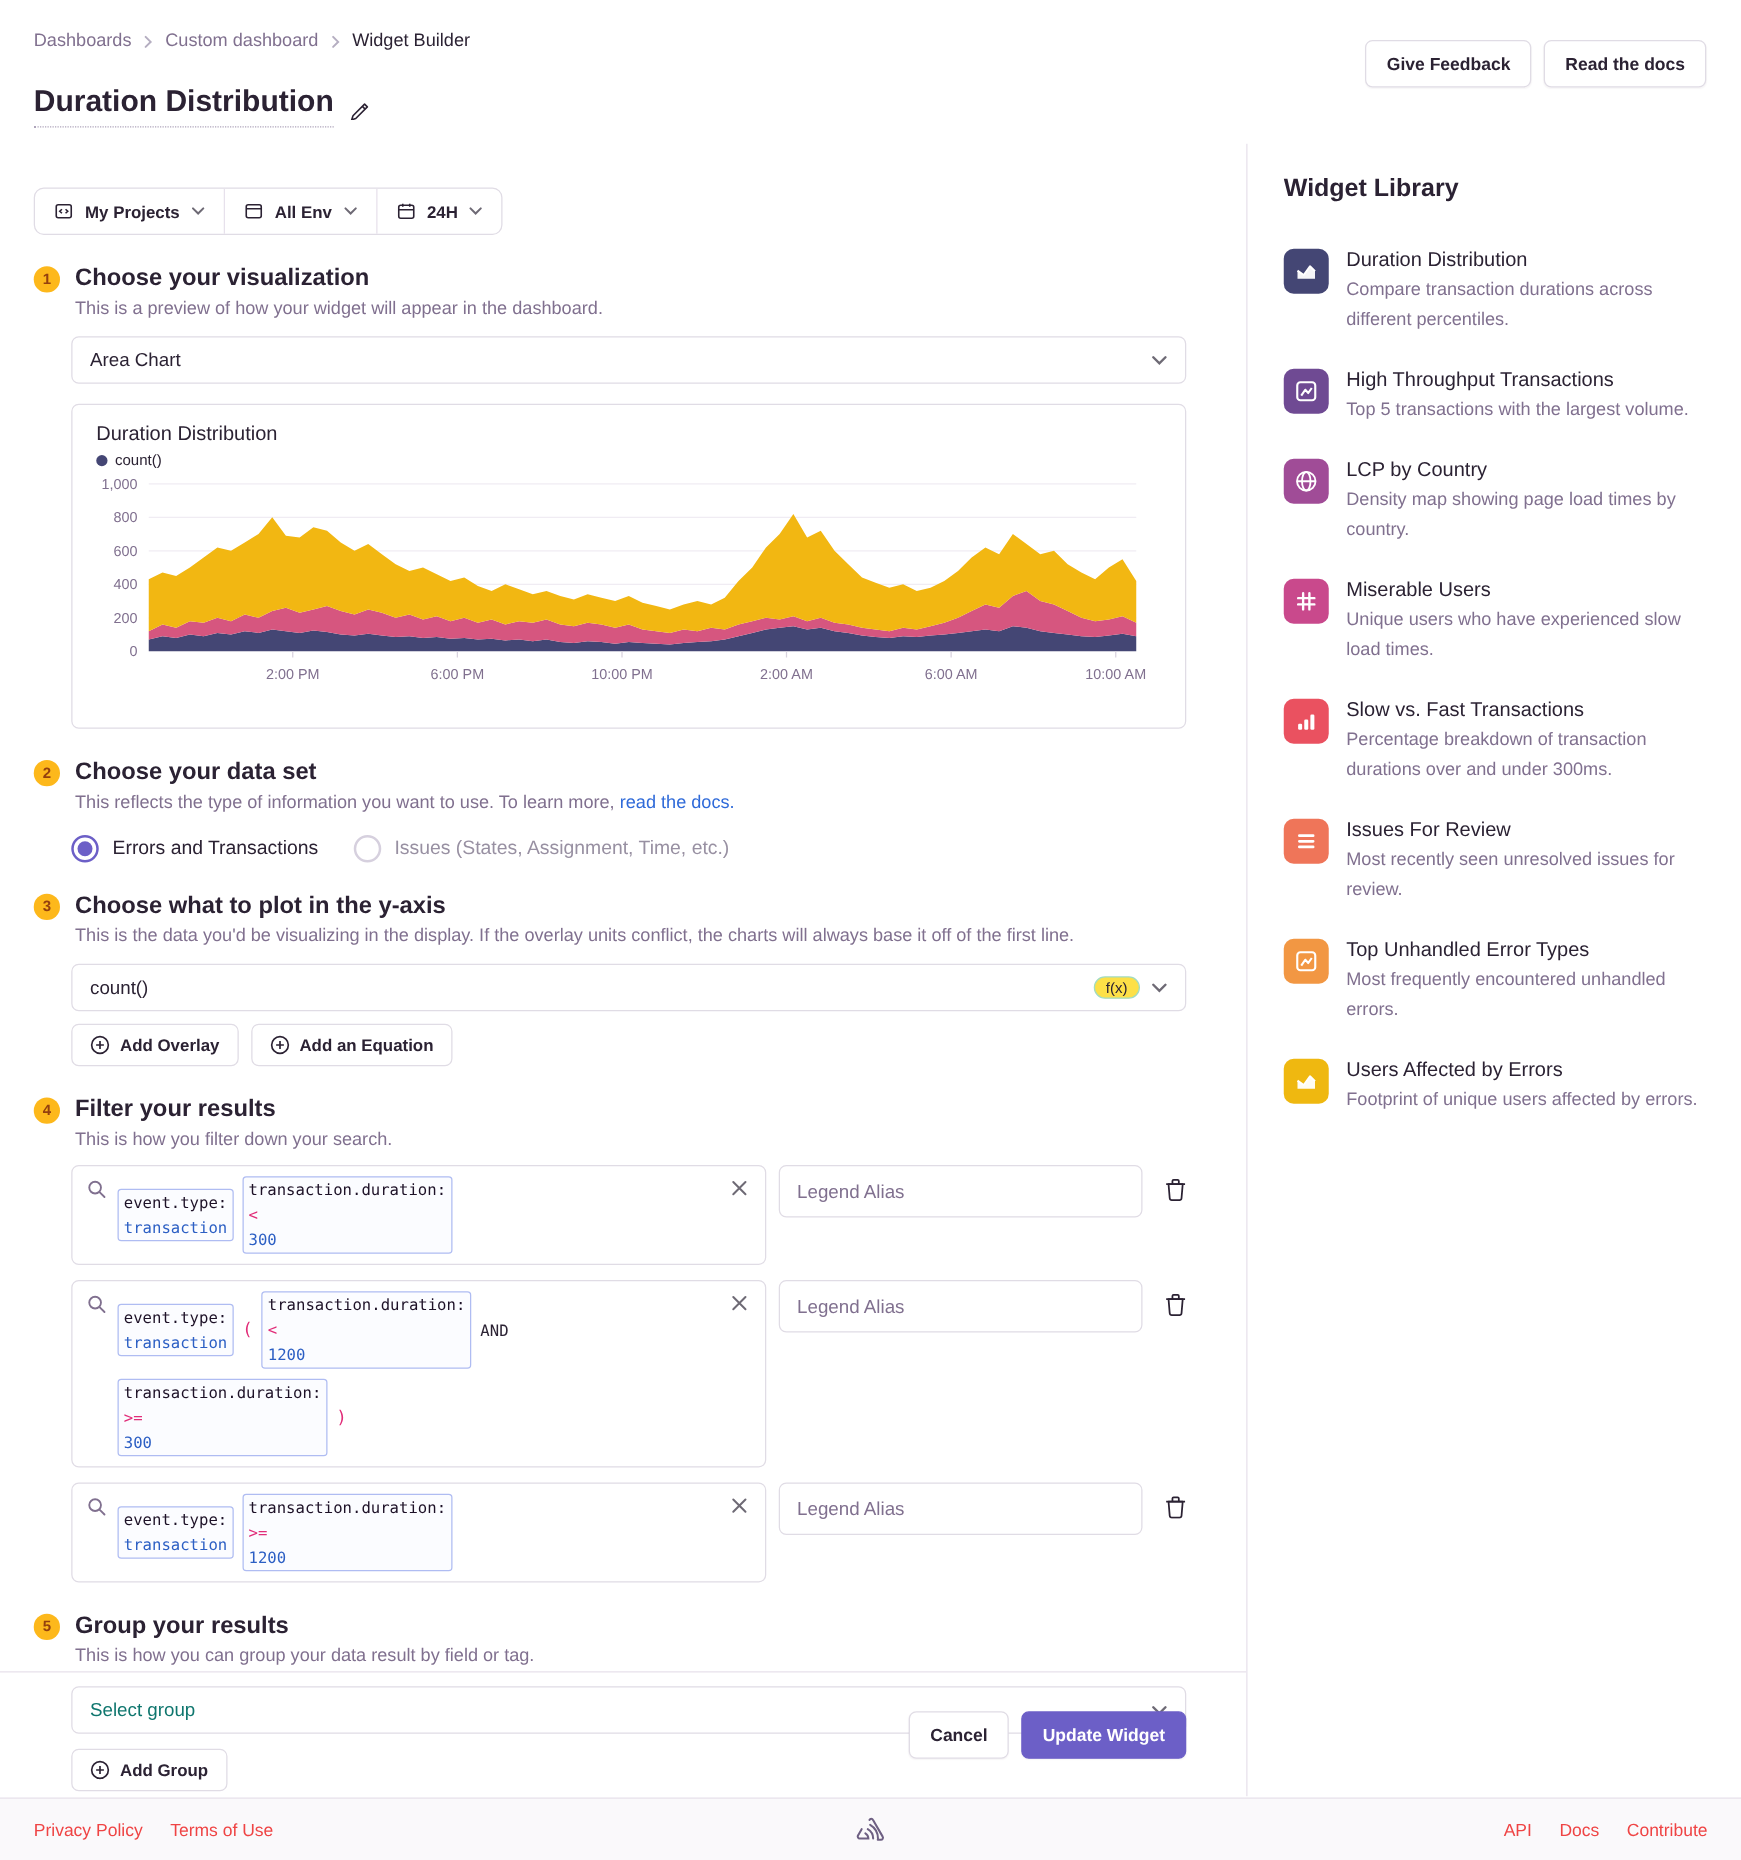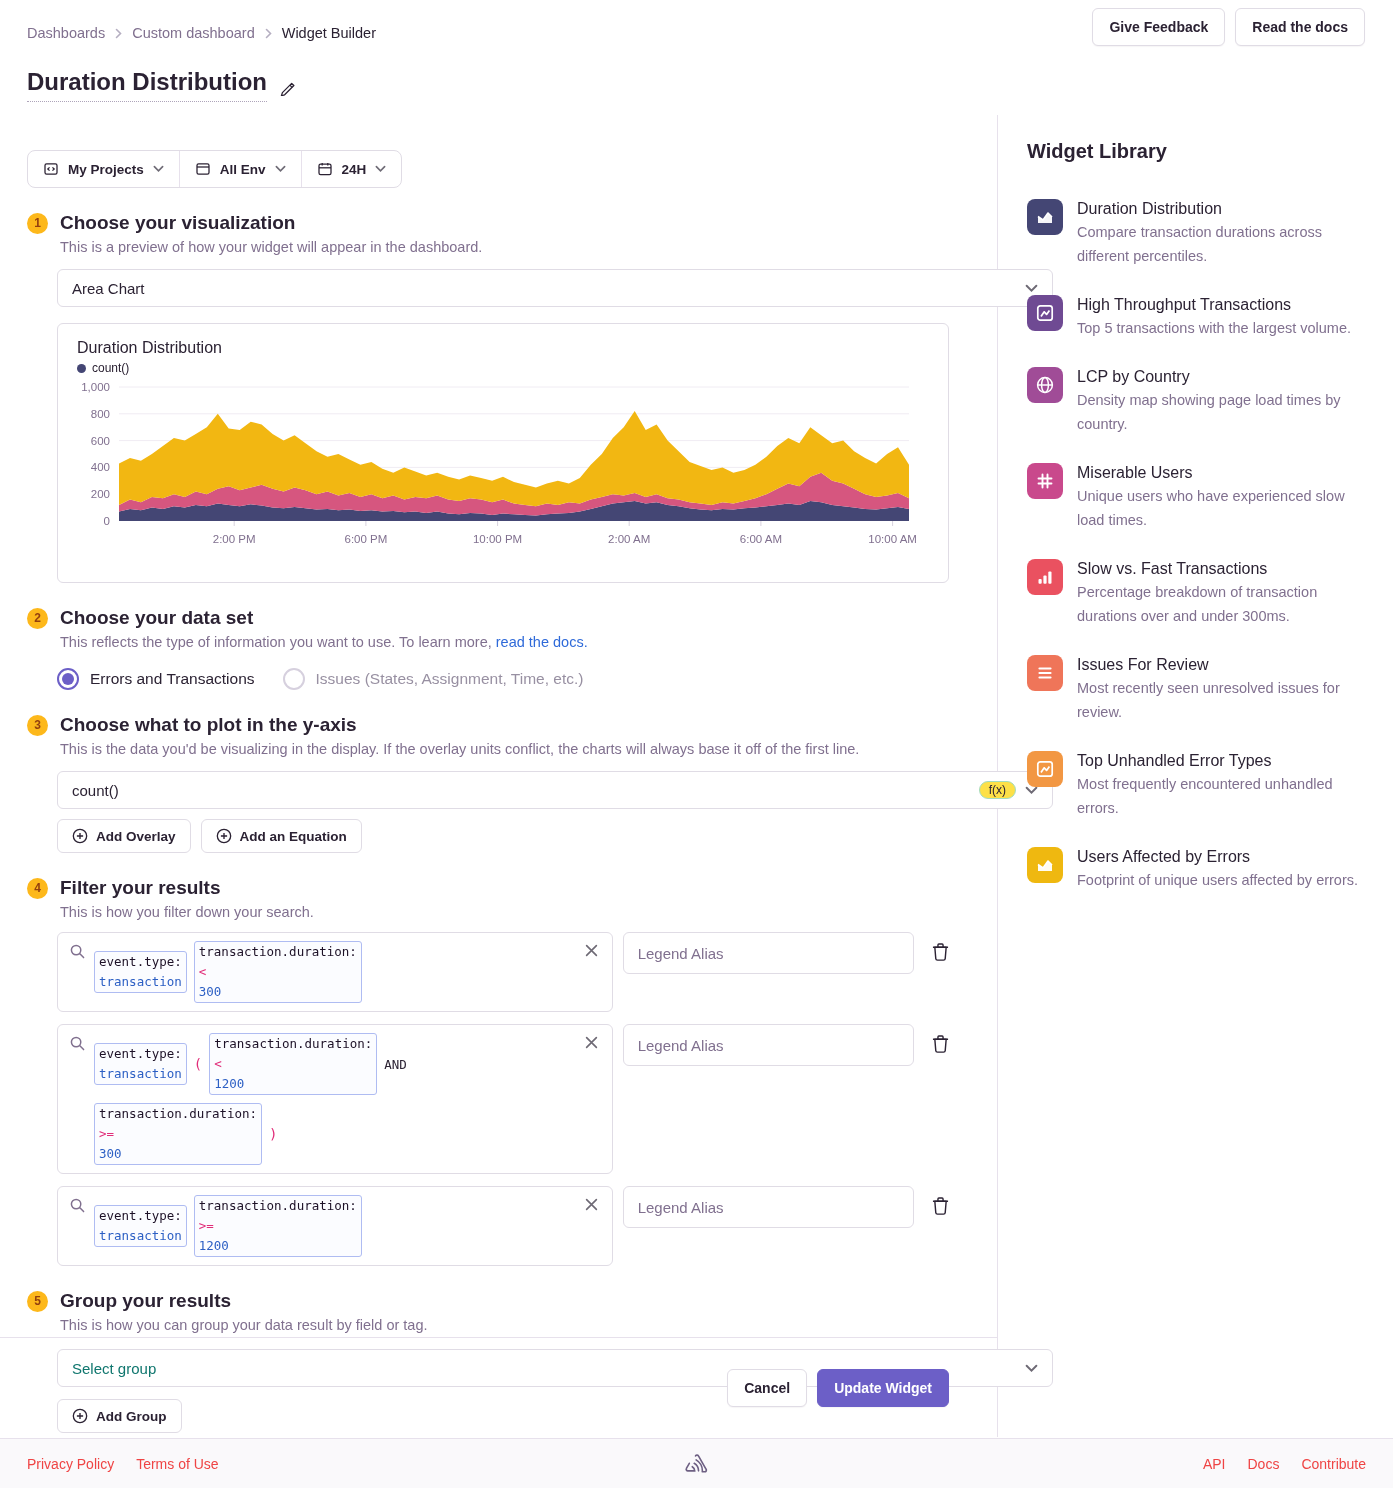--- a/index.html
+++ b/index.html
@@ -4,21 +4,21 @@
 <style>
   html,body{margin:0;padding:0;background:#fff;}
   body{width:1393px;height:1488px;position:relative;overflow:hidden;
        font-family:"Liberation Sans",sans-serif;color:#2B2233;-webkit-font-smoothing:antialiased;}
   svg{display:block}
   
   .breadcrumb{position:absolute;top:25px;left:27px;display:flex;align-items:center;gap:10px;font-size:14.5px;}
   .crumb-link{color:#80708F;cursor:pointer;}
   .crumb-current{color:#2B2233;}
   .crumb-sep{color:#B5AEC1;display:flex;align-items:center;}
-  .top-actions{position:absolute;top:8px;right:28px;display:flex;gap:10px;}
+  .top-actions{position:absolute;top:32px;right:28px;display:flex;gap:10px;}
   .btn{background:#fff;border:1px solid #E0DCE5;border-radius:6px;font-weight:700;font-size:14px;
        color:#2B2233;padding:0 16px;height:38px;display:inline-flex;align-items:center;gap:8px;cursor:pointer;
        font-family:inherit;box-shadow:0 1px 1px rgba(43,34,51,.04);}
   .page-title{position:absolute;top:68px;left:27px;margin:0;font-size:24px;font-weight:700;display:flex;align-items:flex-end;gap:12px;}
   .title-text{border-bottom:1px dotted #AEA4BA;padding-bottom:5px;}
   .title-edit{padding-bottom:6px;cursor:pointer;}
   
   .divider-v{position:absolute;left:997px;top:115px;width:1px;height:1322px;background:#E7E1EC;}
   .main{position:absolute;left:27px;top:150px;width:922px;}
   
@@ -28,21 +28,21 @@
   
   .section{margin-top:24px;}
   .sec-head{display:flex;align-items:center;gap:12px;}
   .step-num{width:21px;height:21px;border-radius:50%;background:#FDB81B;color:#94400E;font-size:12px;font-weight:700;
             display:flex;align-items:center;justify-content:center;flex:none;}
   .sec-title{font-size:19px;font-weight:700;margin:0;}
   .sec-sub{margin:5px 0 0 33px;font-size:14.5px;color:#80708F;}
   .doc-link{color:#2F6AD9;text-decoration:none;cursor:pointer;}
   .sec-body{margin-left:30px;}
   
-  .select-field{width:996px;height:38px;border:1px solid #E0DCE5;border-radius:6px;box-sizing:border-box;background:#fff;
+  .select-field{width:892px;height:38px;border:1px solid #E0DCE5;border-radius:6px;box-sizing:border-box;background:#fff;
                 display:flex;align-items:center;padding:0 14px;font-size:15px;cursor:pointer;margin-top:14px;justify-content:center;}
   .select-field .grow{flex:1;}
   .placeholder{color:#0f766e;}
   
   .chart-panel{width:892px;height:260px;box-sizing:border-box;border:1px solid #E0DCE5;border-radius:6px;
                margin-top:16px;padding:15px 19px;background:#fff;}
   .chart-title{font-size:16px;color:#2B2233;}
   .chart-legend{display:flex;align-items:center;gap:6px;font-size:12px;color:#2B2233;margin-top:4px;}
   .legend-dot{width:9px;height:9px;border-radius:50%;}
   .tick{fill:#80708F;font-size:11.5px;font-family:"Liberation Sans",sans-serif;}

